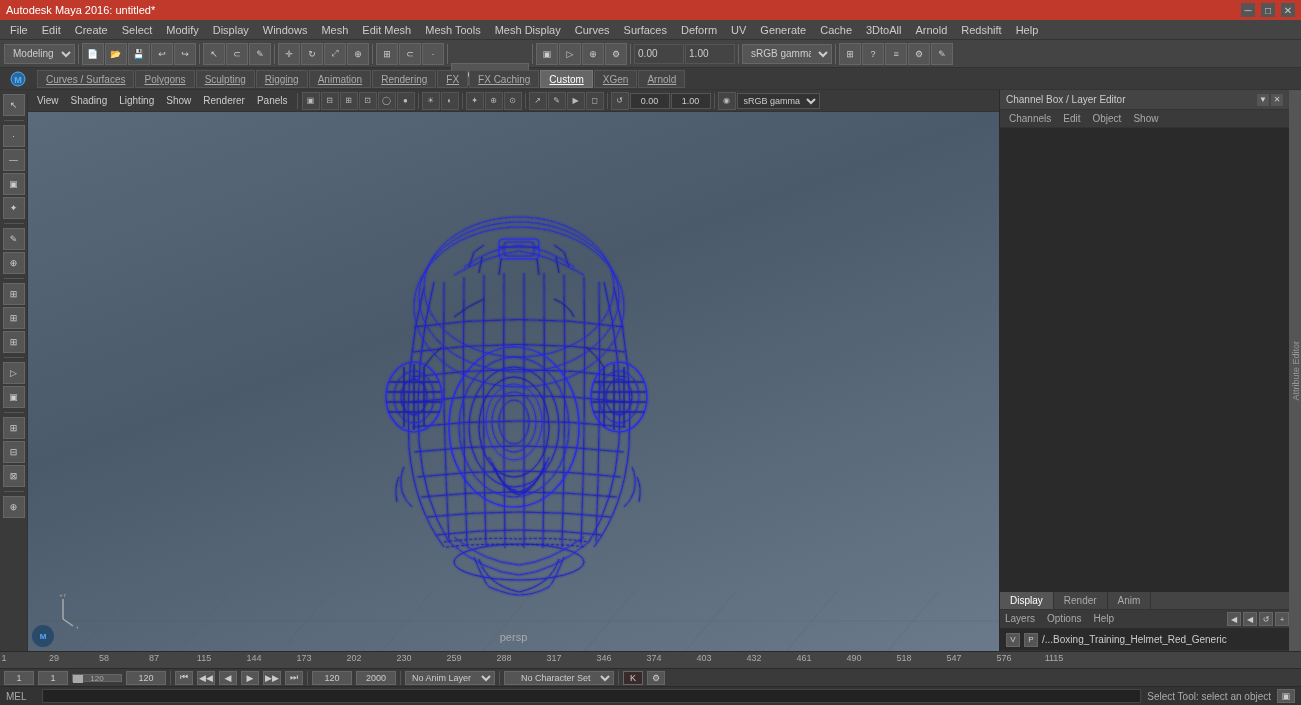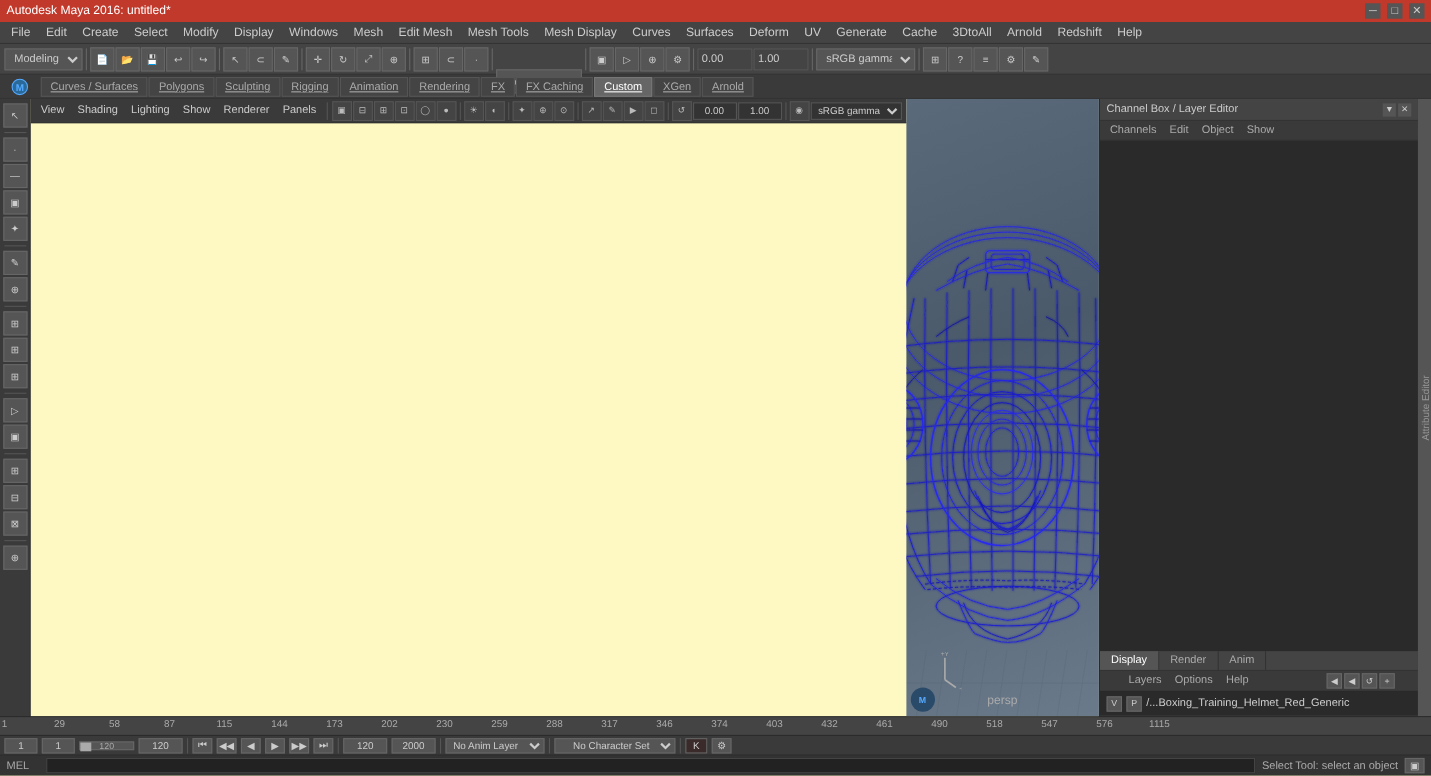--- a/index.html
+++ b/index.html
@@ -154,22 +154,22 @@
       display: flex; align-items: center; justify-content: center;
       color: #ccc;
       font-size: 9px;
     }
     .left-sep { width: 20px; height: 1px; background: #555; margin: 2px 0; }
 
     
     #viewport-container {
       flex: 1;
       display: flex;
-      flex-direction: row;
-      background: #fef9c3;
+      flex-direction: column;
+      background: #ffffff;
     }
     #viewport-toolbar {
       background: #3a3a3a;
       height: 22px;
       display: flex;
       align-items: center;
       padding: 0 4px;
       gap: 2px;
       border-bottom: 1px solid #333;
     }
@@ -272,21 +272,21 @@
       padding: 3px 10px;
       cursor: pointer;
       color: #aaa;
       font-size: 10px;
       border-right: 1px solid #333;
     }
     .dt-tab.active { background: #555; color: #fff; }
     #display-submenu {
       display: flex;
       gap: 2px;
-      padding: 2px 21px;
+      padding: 2px 0;
       background: #3a3a3a;
       border-bottom: 1px solid #2a2a2a;
       justify-content: center;
     }
     .ds-item { color: #aaa; font-size: 10px; padding: 1px 5px; cursor: pointer; }
     #layer-item {
       display: flex;
       align-items: center;
       padding: 3px 6px;
       gap: 4px;

